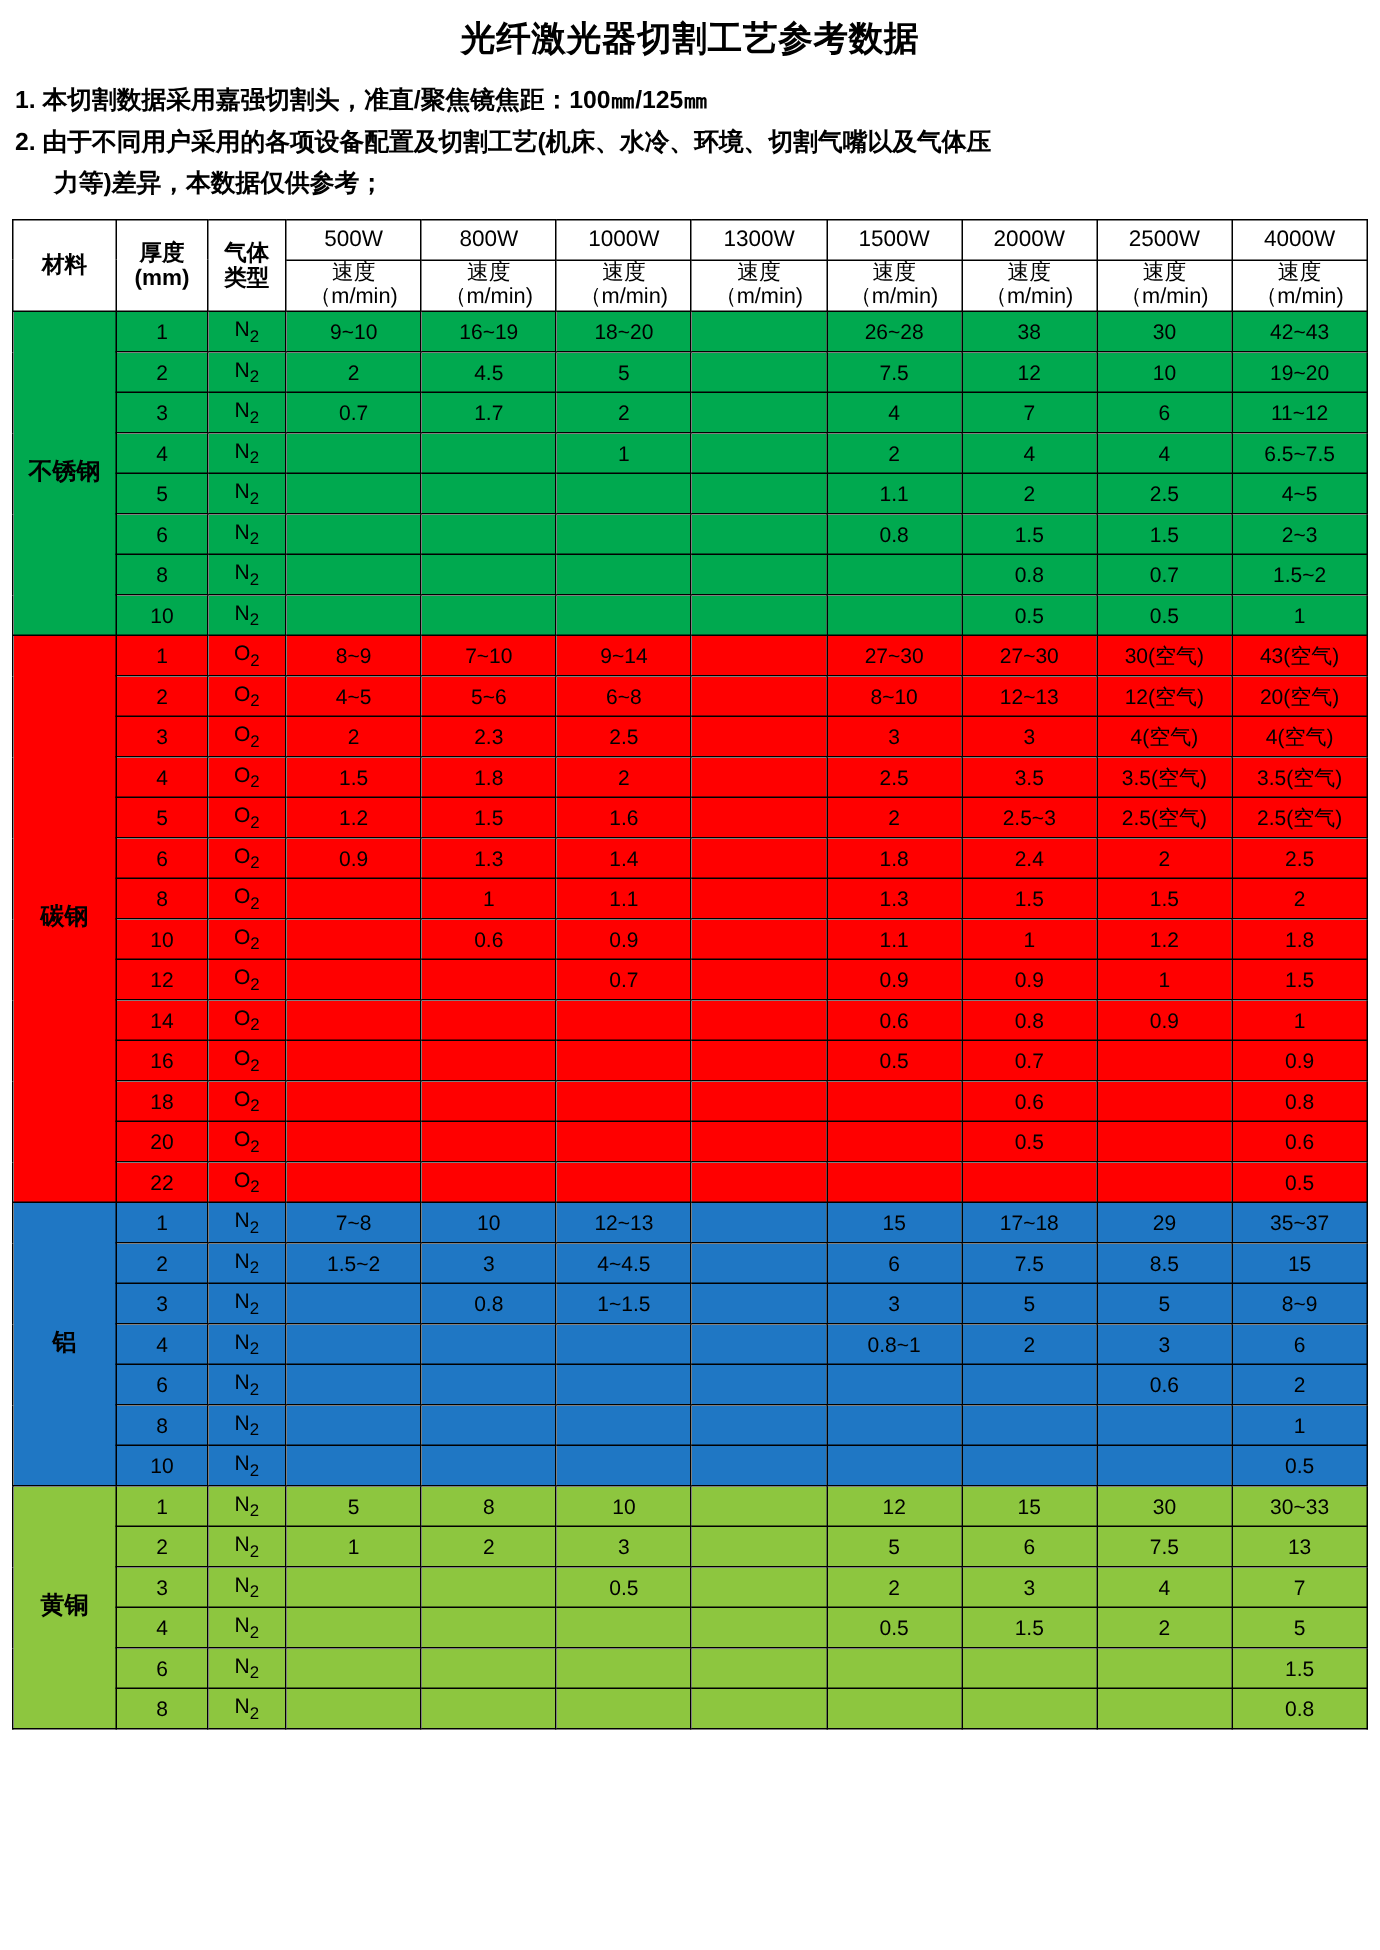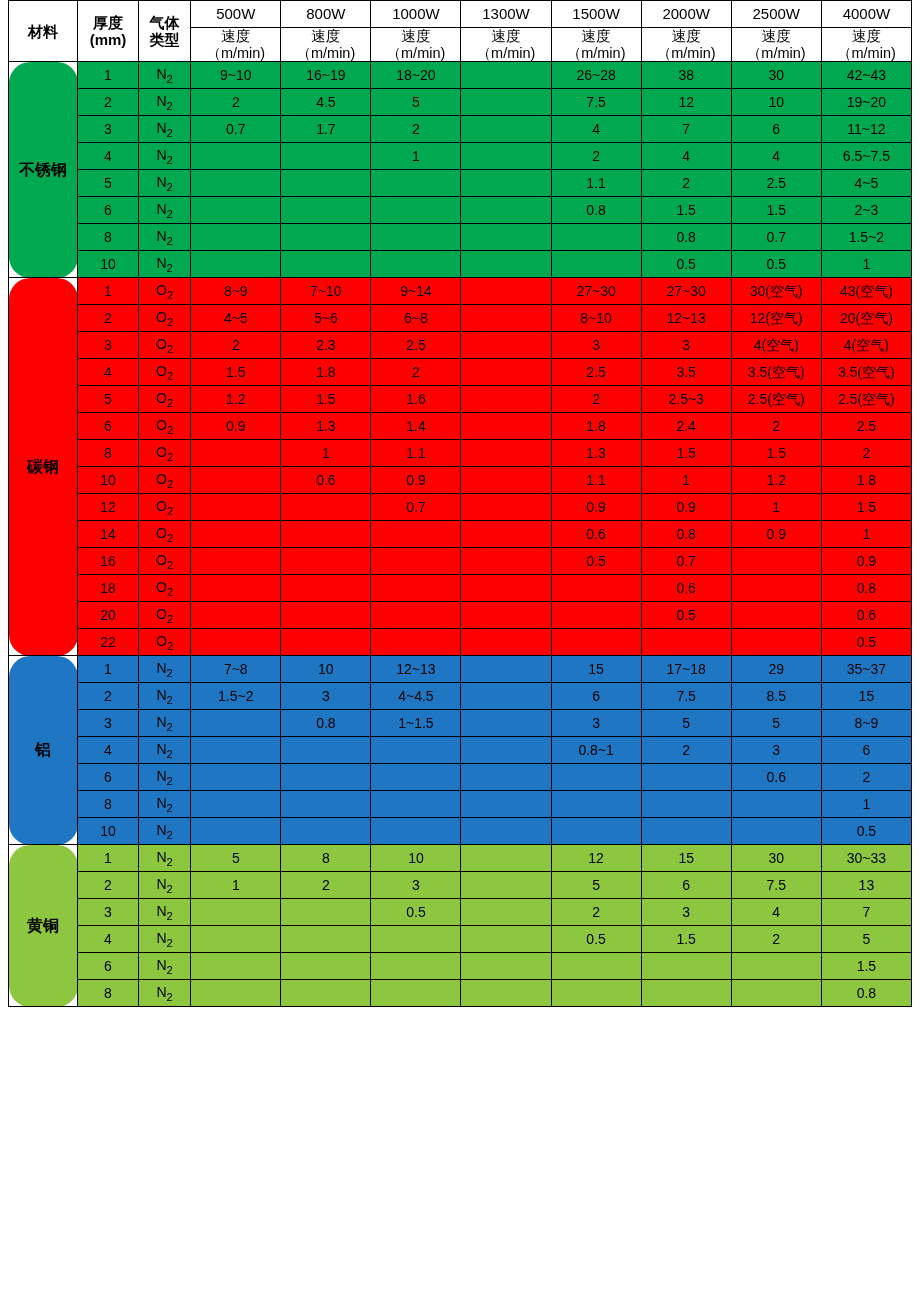--- a/index.html
+++ b/index.html
@@ -75,38 +75,43 @@
     font-size: 15px;
     font-weight: bold;
   }
   .sub {
     font-size: 0.8em;
     vertical-align: sub;
   }
   td.mat {
     font-size: 16px;
     font-weight: bold;
-    border-radius: 21px;
   }
   
   .band-stainless td, .band-stainless .mat { background: #00a94f; }
   .band-carbon td, .band-carbon .mat { background: #ff0000; }
   .band-aluminum td, .band-aluminum .mat { background: #1f77c4; }
   .band-brass td, .band-brass .mat { background: #8dc63f; }
   .w-mat { width: 66px; }
   .w-thk { width: 58px; }
   .w-gas { width: 50px; }
   .w-pw  { width: 86px; }
 </style>
 </head>
 <body>
 
 <div class="page">
 
+  <div class="doc-title">光纤激光器切割工艺参考数据</div>
 
+  <div class="notes">
+    <span class="note-line">1. 本切割数据采用嘉强切割头，准直/聚焦镜焦距：100㎜/125㎜</span>
+    <span class="note-line">2. 由于不同用户采用的各项设备配置及切割工艺(机床、水冷、环境、切割气嘴以及气体压</span>
+    <span class="note-indent">力等)差异，本数据仅供参考；</span>
+  </div>
 
   <table class="spec">
     <colgroup>
       <col class="w-mat">
         <col class="w-thk">
         <col class="w-gas">
       <col class="w-pw">
         <col class="w-pw">
         <col class="w-pw">
         <col class="w-pw">

